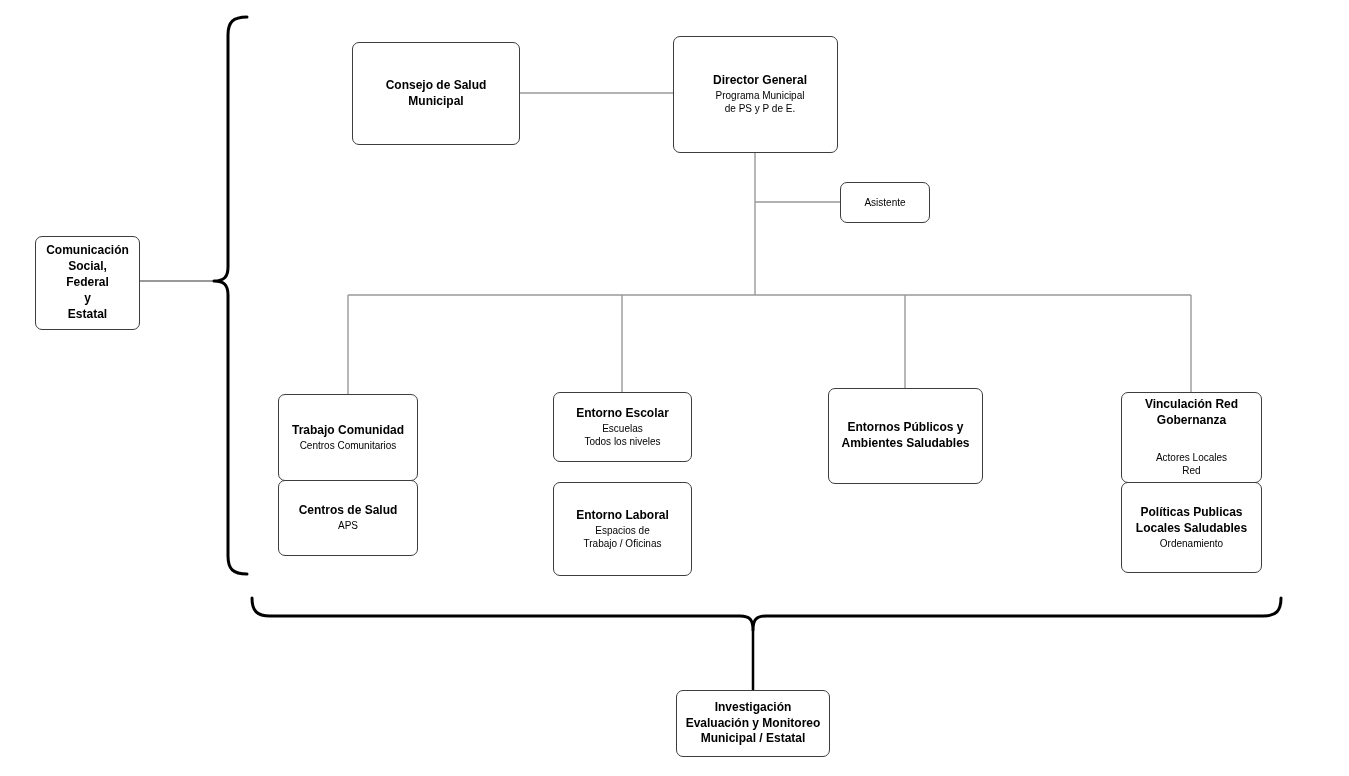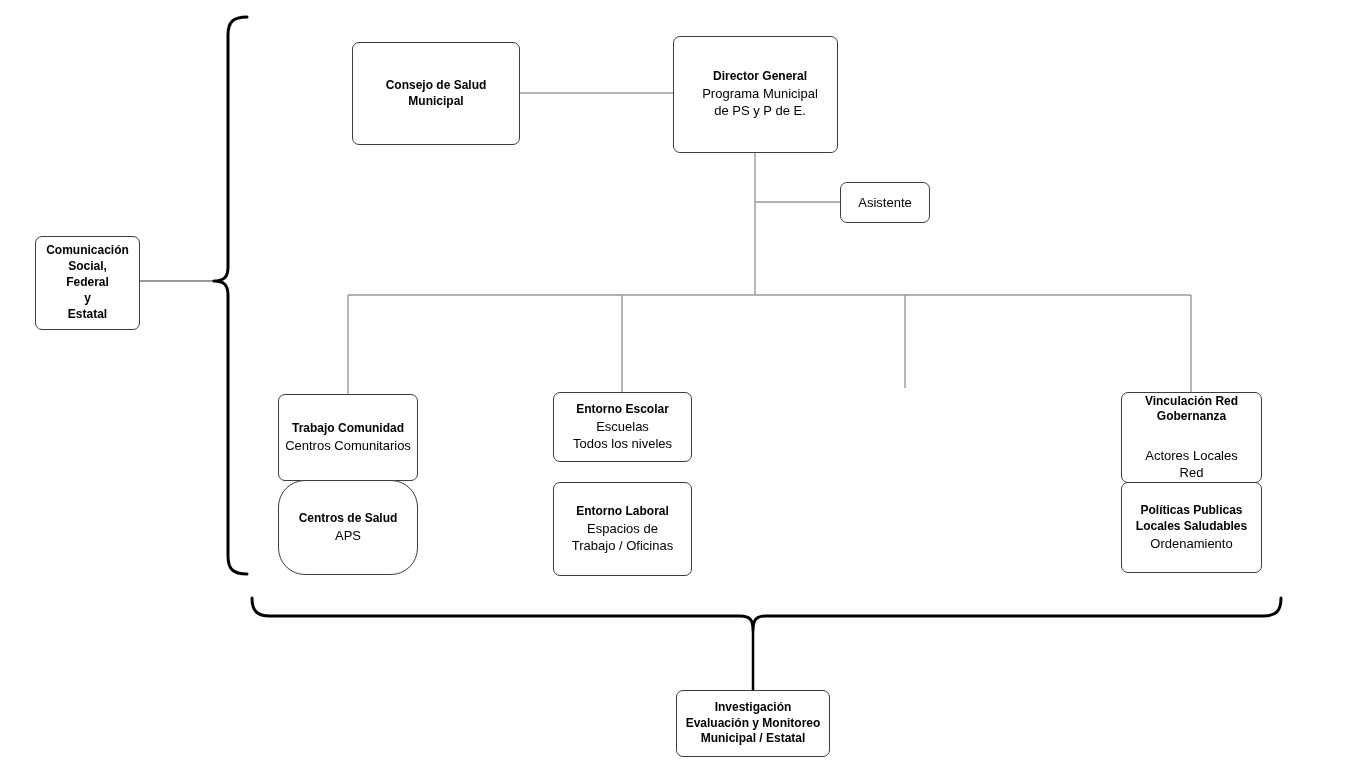--- a/index.html
+++ b/index.html
@@ -30,21 +30,21 @@
     padding: 4px 6px;
   }
   .node .t {
     font-weight: bold;
     font-size: 12px;
     line-height: 1.32;
     white-space: pre-line;
   }
   .node .s {
     font-weight: normal;
-    font-size: 13px;
+    font-size: 10px;
     line-height: 1.32;
     white-space: pre-line;
   }
 </style>
 </head>
 <body>
 
 <div class="canvas">
 
   <svg class="wires" viewBox="0 0 1349 776">
@@ -87,37 +87,41 @@
 Federal
 y
 Estatal</div>
   </div>
 
   <div class="node" style="left:278px; top:394px; width:140px; height:87px;">
     <div class="t">Trabajo Comunidad</div>
     <div class="s">Centros Comunitarios</div>
   </div>
 
-  <div class="node" style="left:278px; top:480px; width:140px; height:95px;border-radius:27px;">
+  <div class="node" style="left:278px; top:480px; width:140px; height:76px;">
     <div class="t">Centros de Salud</div>
     <div class="s">APS</div>
   </div>
 
   <div class="node" style="left:553px; top:392px; width:139px; height:70px;">
     <div class="t">Entorno Escolar</div>
     <div class="s">Escuelas
 Todos los niveles</div>
   </div>
 
   <div class="node" style="left:553px; top:482px; width:139px; height:94px;">
     <div class="t">Entorno Laboral</div>
     <div class="s">Espacios de
 Trabajo / Oficinas</div>
   </div>
 
+  <div class="node" style="left:828px; top:388px; width:155px; height:96px;">
+    <div class="t">Entornos Públicos y
+Ambientes Saludables</div>
+  </div>
 
   <div class="node" style="left:1121px; top:392px; width:141px; height:91px;gap:22px;">
     <div class="t">Vinculación Red
 Gobernanza</div>
     <div class="s">Actores Locales
 Red</div>
   </div>
 
   <div class="node" style="left:1121px; top:482px; width:141px; height:91px;">
     <div class="t">Políticas Publicas

